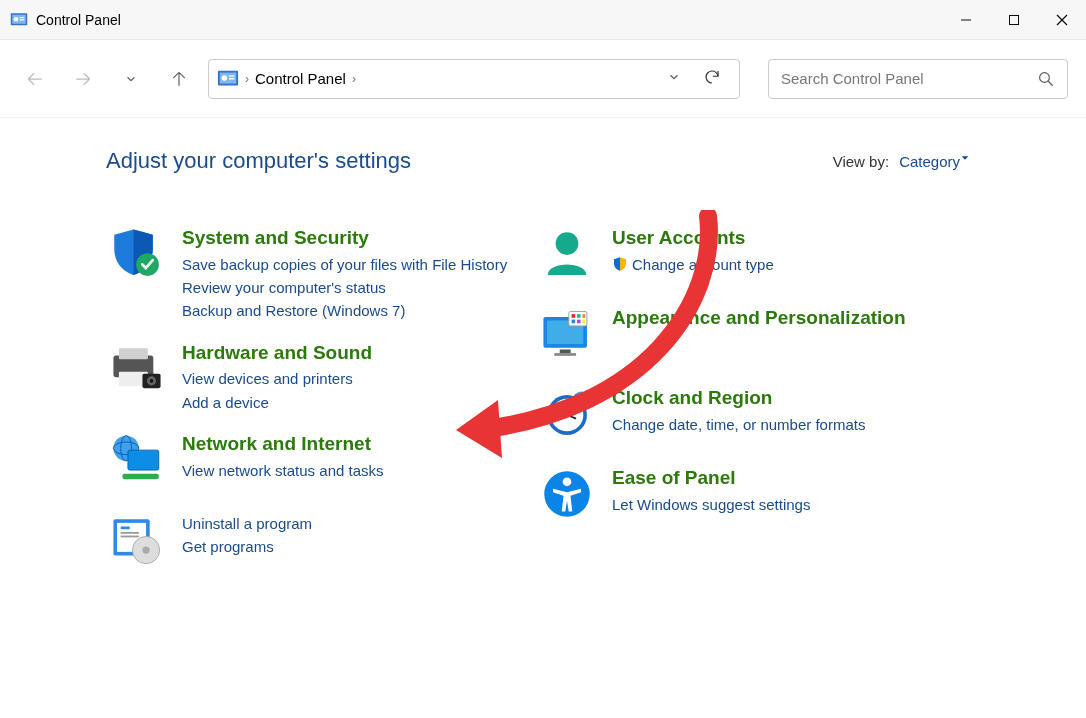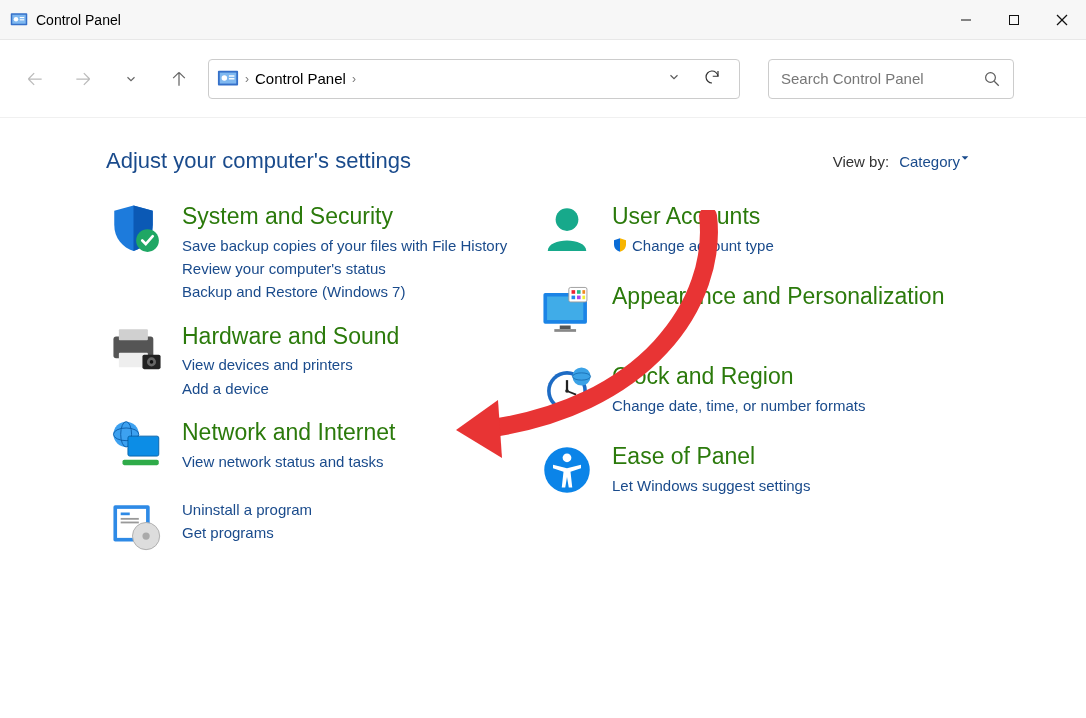--- a/index.html
+++ b/index.html
@@ -17,40 +17,40 @@
     .toolbar { height: 78px; display: flex; align-items: center; padding: 0 16px; gap: 10px; border-bottom: 1px solid #f0f0f0; }
     .nav-arrow { width: 38px; height: 38px; display: flex; align-items: center; justify-content: center; color: #666; border-radius: 4px; }
     .nav-arrow.disabled { color: #bbb; }
     .address-bar { flex: 1; max-width: 532px; height: 40px; border: 1px solid #ccc; border-radius: 4px; display: flex; align-items: center; padding: 0 8px; gap: 6px; }
     .address-icon { width: 22px; height: 22px; flex-shrink: 0; }
     .breadcrumb-sep { color: #7a7a7a; font-size: 12px; }
     .breadcrumb-text { font-size: 15px; color: #000; }
     .address-spacer { flex: 1; }
     .address-dropdown { color: #5a5a5a; padding: 0 6px; }
     .address-refresh { color: #333; padding: 0 10px; }
-    .search-bar { width: 246px; height: 40px; border: 1px solid #ccc; border-radius: 4px; display: flex; align-items: center; padding: 0 12px; margin-left: 18px; }
+    .search-bar { width: 300px; height: 40px; border: 1px solid #ccc; border-radius: 4px; display: flex; align-items: center; padding: 0 12px; margin-left: 18px; }
     .search-input { border: none; outline: none; font-size: 15px; flex: 1; color: #333; }
     .search-input::placeholder { color: #777; }
     .search-icon { color: #5a5a5a; }
 
     
     .content { padding: 30px 90px 0 106px; }
-    .heading-row { display: flex; align-items: center; justify-content: space-between; margin-bottom: 28px; }
+    .heading-row { display: flex; align-items: center; justify-content: space-between; margin-bottom: 52px; }
     .heading { font-size: 22px; color: #1a4b8c; font-weight: 400; }
     .viewby { display: flex; align-items: center; gap: 10px; font-size: 15px; margin-right: 26px; }
     .viewby-label { color: #333; }
     .viewby-value { color: #1a4b8c; display: flex; }
 
     .categories { display: flex; gap: 0; }
     .col { flex: 1; display: flex; flex-direction: column; gap: 18px; }
     .col.left { max-width: 430px; }
     .cat { display: flex; gap: 14px; }
     .cat-icon { width: 62px; height: 62px; flex-shrink: 0; display: flex; align-items: flex-start; justify-content: center; }
     .cat-body { flex: 1; }
-    .cat-title { font-size: 23px; color: #2b7a0b; font-weight: 400; margin-bottom: 3px; line-height: 1.25; }
+    .cat-title { font-size: 19px; color: #2b7a0b; font-weight: 700; margin-bottom: 3px; line-height: 1.25; }
     .cat-link { display: block; font-size: 15px; color: #1a4b8c; line-height: 1.55; text-decoration: none; }
     .cat-link.withshield { display: flex; align-items: center; gap: 4px; }
     .shield-mini { width: 16px; height: 16px; }
 
     
     .annotation { position: absolute; left: 448px; top: 210px; width: 300px; height: 260px; pointer-events: none; }
   </style>
 </head>
 <body>
 

